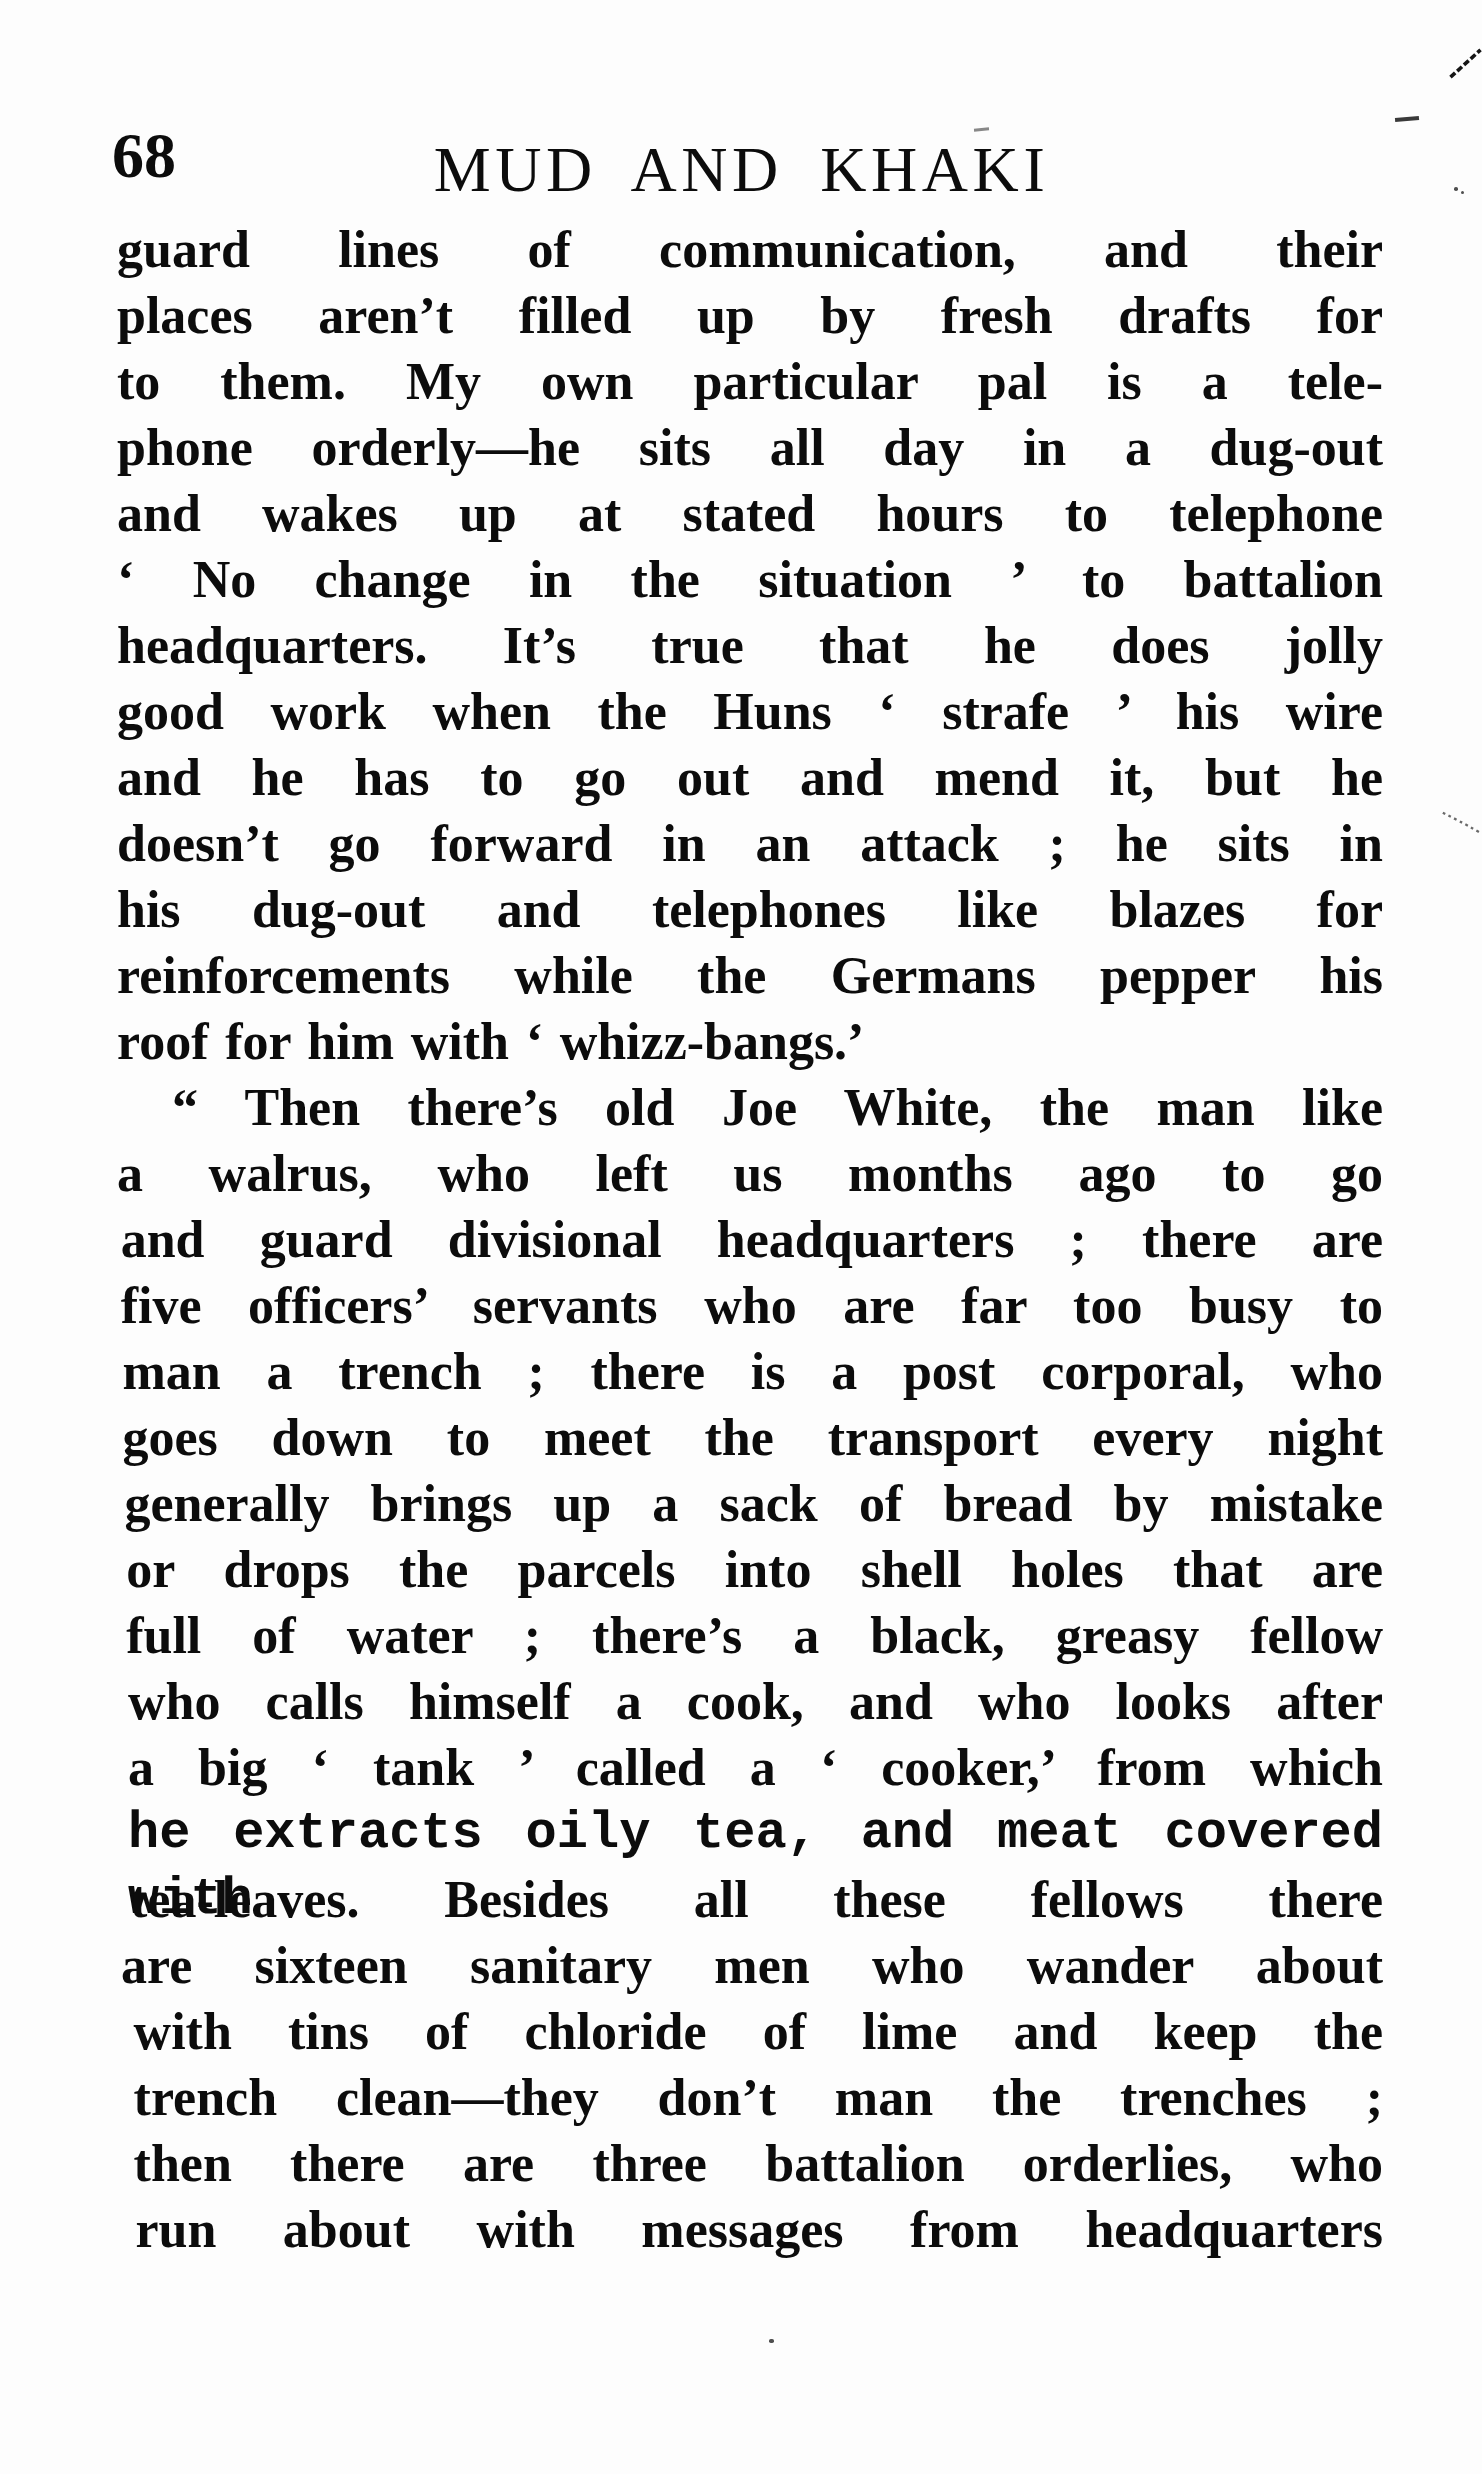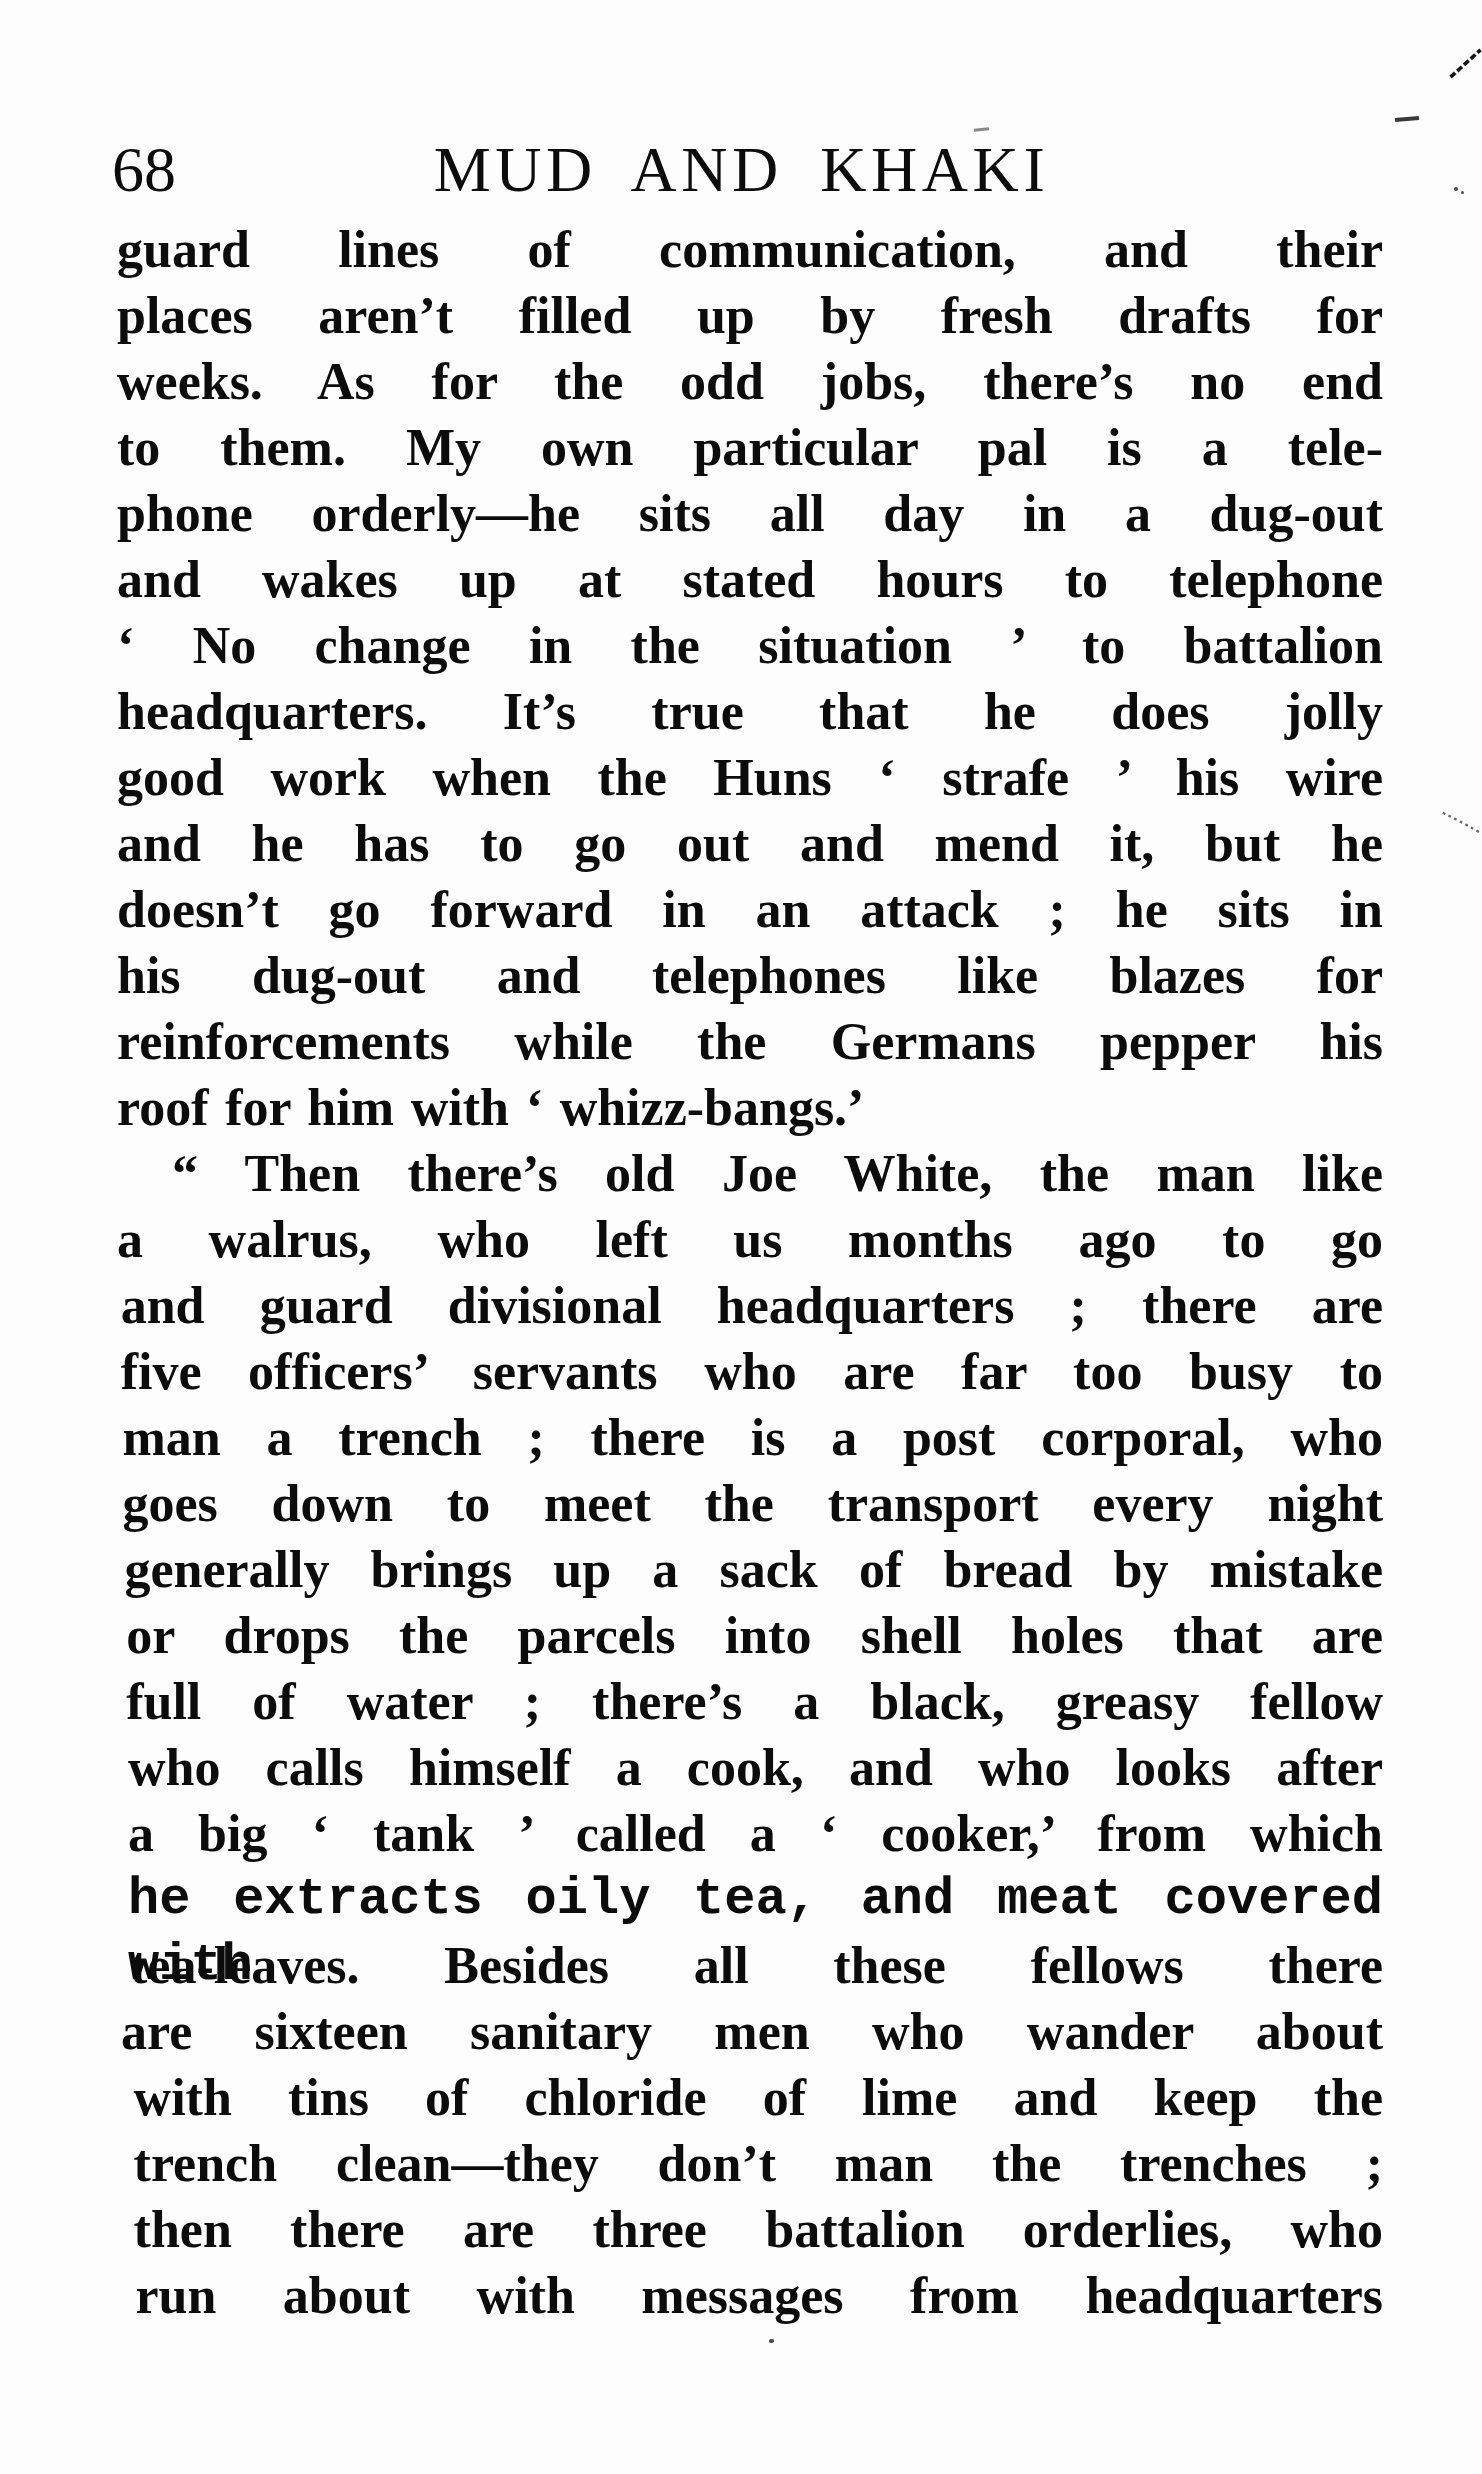--- a/index.html
+++ b/index.html
@@ -6,22 +6,22 @@
   .page{
     position:relative;
     width:1483px;height:2475px;
     background:#fdfdfd;
     font-family:"Liberation Serif","DejaVu Serif",serif;
     color:#0c0c0c;
     overflow:hidden;
   }
   
   .pagenum{
-    position:absolute;left:112px;top:138px;
-    font-size:64px;font-weight:normal;line-height:1;
+    position:absolute;left:112px;top:124px;
+    font-size:64px;font-weight:bold;line-height:1;
   }
   .title{
     position:absolute;left:0;right:0;top:138px;
     text-align:center;
     font-size:64px;font-weight:normal;line-height:1;
     letter-spacing:4.6px;word-spacing:16.6px;
   }
   
   .body{
     position:absolute;left:117px;top:217px;width:1266px;
@@ -46,21 +46,20 @@
 
 <div class="page">
 
   <span class="pagenum">68</span>
 
   <div class="title">MUD AND KHAKI</div>
 
   <div class="body" id="body-text">
       <div class="line">guard lines of communication, and their</div>
       <div class="line">places aren’t filled up by fresh drafts for</div>
-      <div class="line">weeks. As for the odd jobs, there’s no end</div>
       <div class="line">to them. My own particular pal is a tele-</div>
       <div class="line">phone orderly—he sits all day in a dug-out</div>
       <div class="line">and wakes up at stated hours to telephone</div>
       <div class="line">‘ No change in the situation ’ to battalion</div>
       <div class="line">headquarters. It’s true that he does jolly</div>
       <div class="line">good work when the Huns ‘ strafe ’ his wire</div>
       <div class="line">and he has to go out and mend it, but he</div>
       <div class="line">doesn’t go forward in an attack ; he sits in</div>
       <div class="line">his dug-out and telephones like blazes for</div>
       <div class="line">reinforcements while the Germans pepper his</div>

